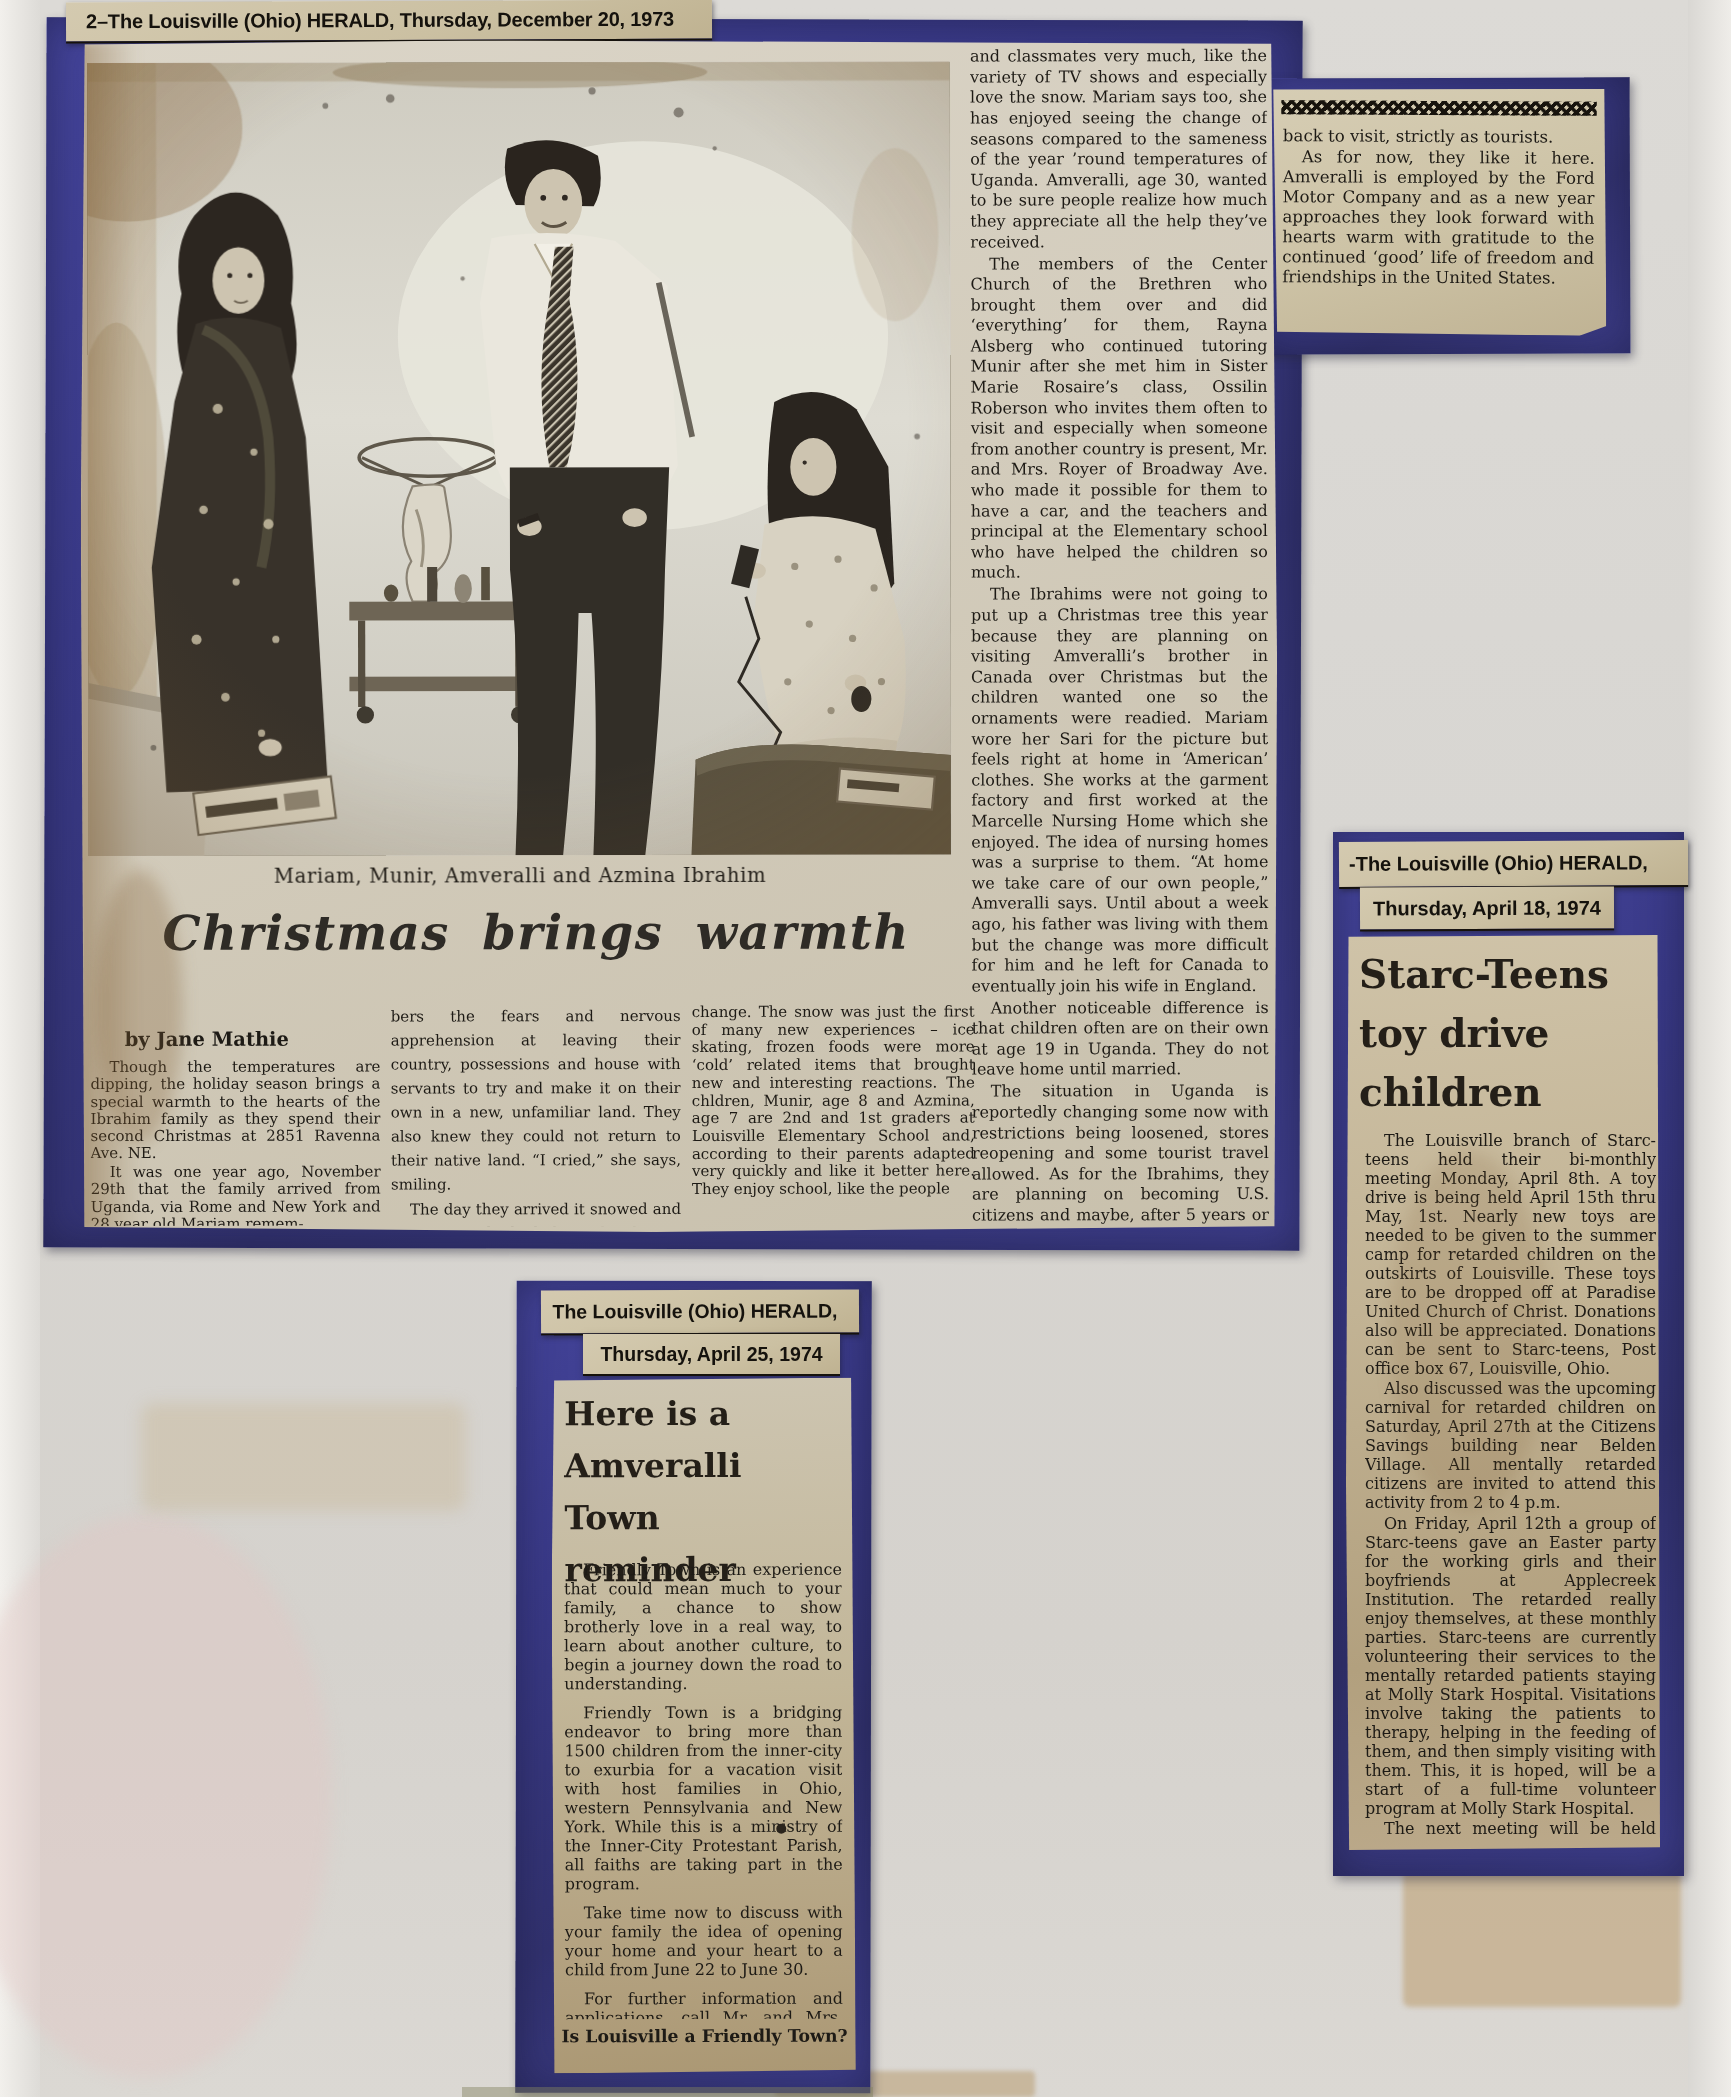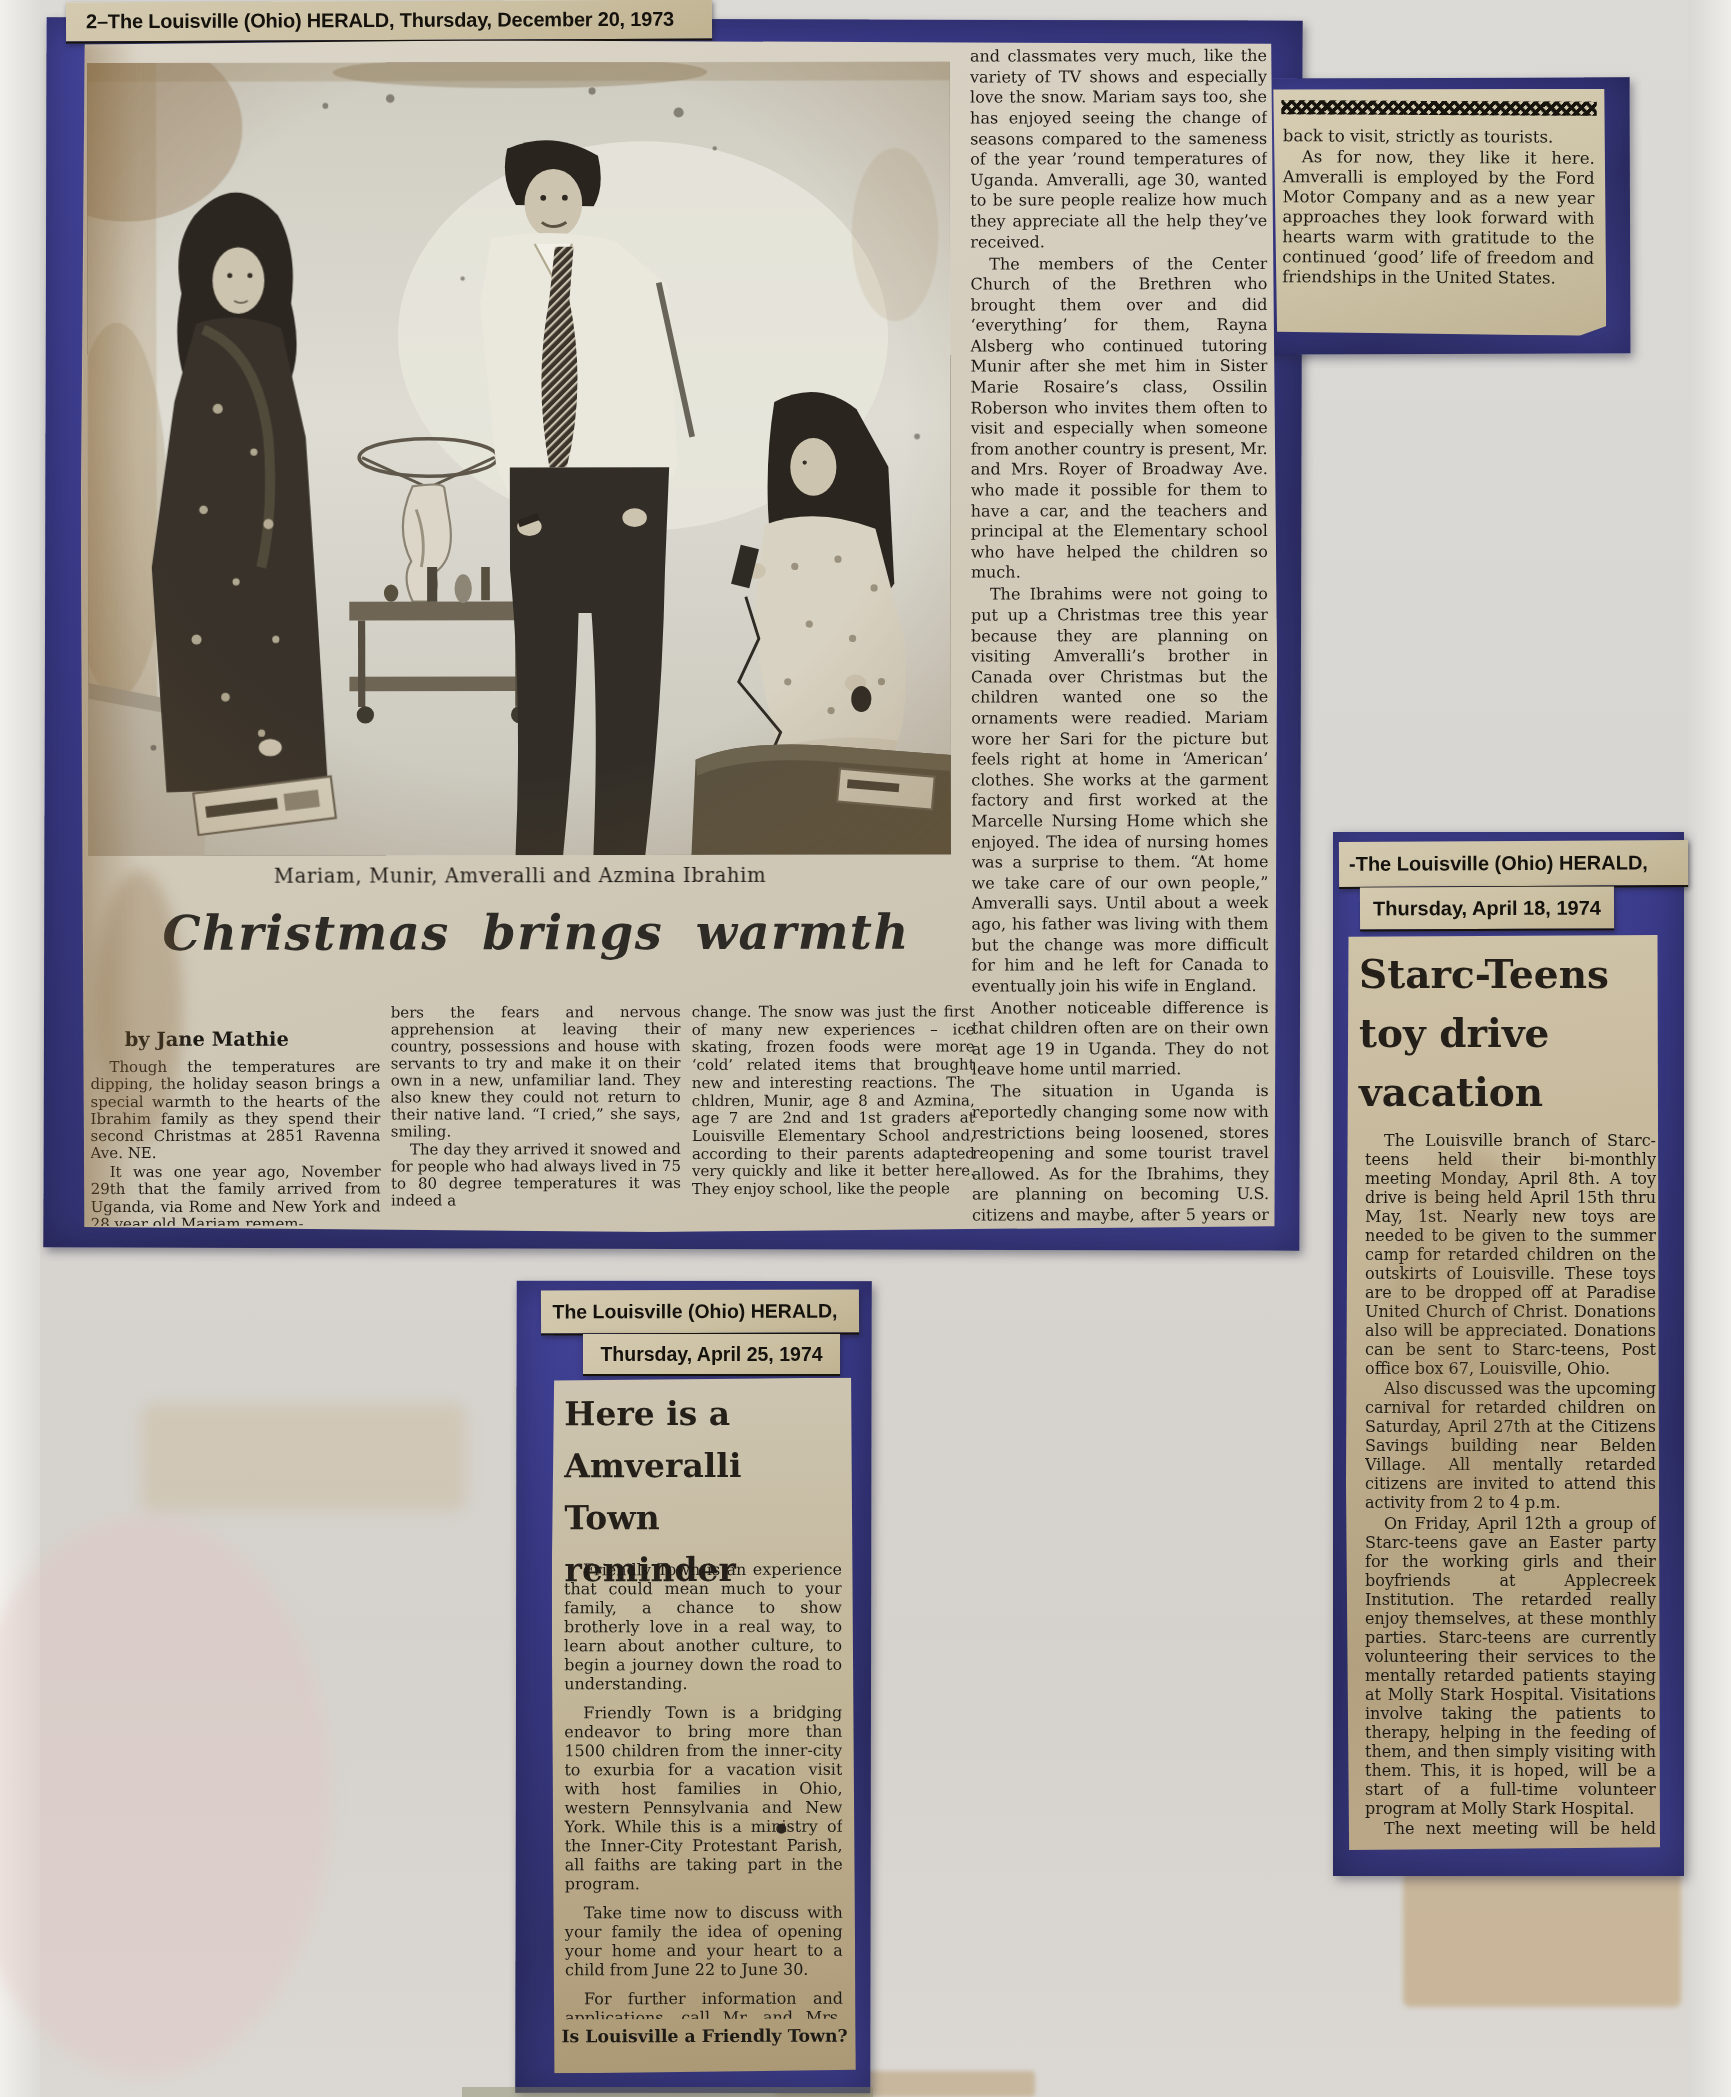--- a/index.html
+++ b/index.html
@@ -204,21 +204,21 @@
     <div class="caption" style="left:7.2px;top:824px;width:863px;">Mariam, Munir, Amveralli and Azmina Ibrahim</div>
 
     <div class="headline-main" style="left:65px;top:864px;width:779px;font-family:'DejaVu Serif',serif;">Christmas brings warmth</div>
 
     <div class="byline" style="left:43px;top:987px;width:289px;">by Jane Mathie</div>
 
     <div class="col newsbody" style="left:8.7px;top:1018px;width:290px;height:167px;font-size:15px;line-height:17.3px;">
       <p>Though the temperatures are dipping, the holiday season brings a special warmth to the hearts of the Ibrahim family as they spend their second Christmas at 2851 Ravenna Ave. NE.</p>
       <p>It was one year ago, November 29th that the family arrived from Uganda, via Rome and New York and 28 year old Mariam remem-</p>
     </div>
-    <div class="col newsbody" style="left:309px;top:964px;width:290px;height:222px;font-size:15px;line-height:17px;">
+    <div class="col newsbody" style="left:309px;top:964px;width:290px;height:222px;font-size:15px;line-height:24px;">
       <p class="cont">bers the fears and nervous apprehension at leaving their country, possessions and house with servants to try and make it on their own in a new, unfamiliar land. They also knew they could not return to their native land. “I cried,” she says, smiling.</p>
       <p>The day they arrived it snowed and for people who had always lived in 75 to 80 degree temperatures it was indeed a</p>
     </div>
     <div class="col newsbody" style="left:610px;top:964px;width:283px;height:222px;font-size:15px;line-height:17.7px;">
       <p class="cont">change. The snow was just the first of many new experiences – ice skating, frozen foods were more ‘cold’ related items that brought new and interesting reactions. The chldren, Munir, age 8 and Azmina, age 7 are 2nd and 1st graders at Louisville Elementary School and, according to their parents adapted very quickly and like it better here. They enjoy school, like the people</p>
     </div>
 
     <div class="col newsbody" style="left:890px;top:7.2px;width:297px;height:1179px;font-size:16px;line-height:20.6px;">
       <p class="cont">and classmates very much, like the variety of TV shows and especially love the snow. Mariam says too, she has enjoyed seeing the change of seasons compared to the sameness of the year ’round temperatures of Uganda. Amveralli, age 30, wanted to be sure people realize how much they appreciate all the help they’ve received.</p>
       <p>The members of the Center Church of the Brethren who brought them over and did ‘everything’ for them, Rayna Alsberg who continued tutoring Munir after she met him in Sister Marie Rosaire’s class, Ossilin Roberson who invites them often to visit and especially when someone from another country is present, Mr. and Mrs. Royer of Broadway Ave. who made it possible for them to have a car, and the teachers and principal at the Elementary school who have helped the children so much.</p>
@@ -244,21 +244,21 @@
 
   <div class="masthead" style="left:1339px;top:841px;width:339px;height:45px;font-size:20px;padding-left:10px;border-bottom:2.2px solid #16120c;transform:rotate(-.3deg);">
     <span>-The Louisville (Ohio) HERALD,</span>
   </div>
   <div class="masthead" style="left:1360px;top:887px;width:254px;height:42px;font-size:20px;justify-content:center;border-bottom:2.2px solid #16120c;transform:rotate(-.2deg);">
     <span>Thursday, April 18, 1974</span>
   </div>
   <div class="paper" style="left:1346px;top:935px;width:314px;height:915px;
               background:linear-gradient(175deg,#cfc3a8 0%,#c2b394 40%,#b2a07e 78%,#bba98a 100%);
               clip-path:polygon(0.8% 0.2%,99.2% 0%,100% 99.7%,1% 100%,0 60%);">
-    <div class="headline-sub" style="position:absolute;left:13px;top:10px;width:289px;font-size:39px;line-height:59px;">Starc-Teens toy drive vacation</div>
+    <div class="headline-sub" style="position:absolute;left:13px;top:10px;width:289px;font-size:39px;line-height:59px;">Starc-Teens toy drive children</div>
     <div class="newsbody" style="position:absolute;left:3px;top:196px;width:291px;height:708px;font-size:16px;line-height:19px;overflow:hidden;margin-left:16px;">
       <p>The Louisville branch of Starc-teens held their bi-monthly meeting Monday, April 8th. A toy drive is being held April 15th thru May, 1st. Nearly new toys are needed to be given to the summer camp for retarded children on the outskirts of Louisville. These toys are to be dropped off at Paradise United Church of Christ. Donations also will be appreciated. Donations can be sent to Starc-teens, Post office box 67, Louisville, Ohio.</p>
       <p>Also discussed was the upcoming carnival for retarded children on Saturday, April 27th at the Citizens Savings building near Belden Village. All mentally retarded citizens are invited to attend this activity from 2 to 4 p.m.</p>
       <p>On Friday, April 12th a group of Starc-teens gave an Easter party for the working girls and their boyfriends at Applecreek Institution. The retarded really enjoy themselves, at these monthly parties. Starc-teens are currently volunteering their services to the mentally retarded patients staying at Molly Stark Hospital. Visitations involve taking the patients to therapy, helping in the feeding of them, and then simply visiting with them. This, it is hoped, will be a start of a full-time volunteer program at Molly Stark Hospital.</p>
       <p>The next meeting will be held Monday, April 22nd.</p>
     </div>
     <div class="stain" style="left:43px;top:216px;width:159px;height:361px;background:rgba(120,90,50,.15);"></div>
   </div>
 
   <div class="masthead" style="left:541px;top:1290px;width:306px;height:43px;font-size:19.5px;padding-left:11.5px;border-bottom:2.2px solid #16120c;transform:rotate(-.2deg);">

